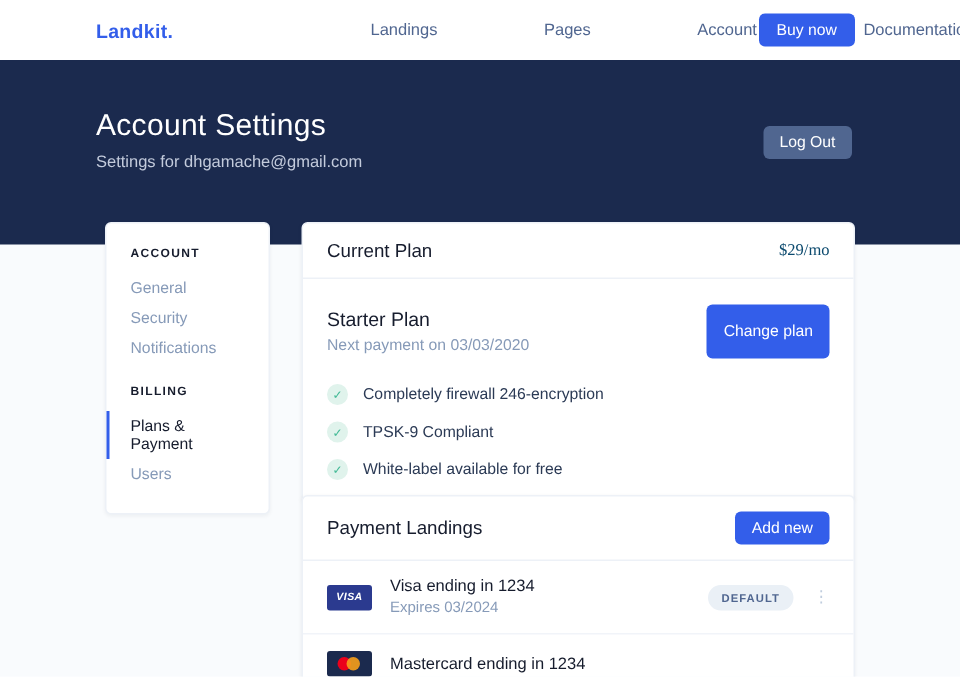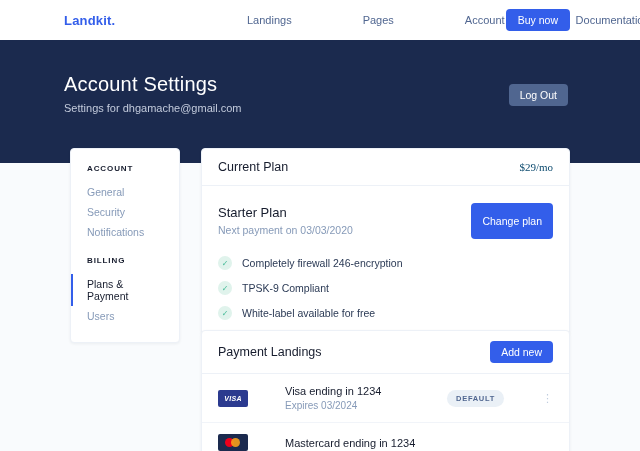--- a/index.html
+++ b/index.html
@@ -45,21 +45,21 @@
   .features { margin-top:17px; }
   .feature { display:flex; align-items:center; gap:10px; margin-top:11px; }
   .feature:first-child { margin-top:0; }
   .check-circle { width:14px; height:14px; border-radius:50%; background:#e0f3ec; color:#42ba96; font-size:8px; display:flex; align-items:center; justify-content:center; flex:0 0 auto; }
   .feature-text { font-size:10.5px; color:#2b3a55; }
 
   
   .pay-card { left:201px; top:330px; width:369px; height:160px; }
   .pay-header { padding:10px 16px; }
   .add-btn { height:22px; padding:0 11px; font-size:10.5px; }
-  .pay-row { display:flex; align-items:center; padding:11px 16px;gap:25px; }
+  .pay-row { display:flex; align-items:center; padding:11px 16px; }
   .pay-row + .pay-row { border-top:1px solid #f1f4f9; }
   .cc-badge { width:30px; height:17px; border-radius:2px; display:flex; align-items:center; justify-content:center; flex:0 0 auto; }
   .cc-visa { background:#2b3a8f; color:#ffffff; font-size:7px; font-weight:700; font-style:italic; letter-spacing:.3px; }
   .cc-mc { background:#1b2a4e; position:relative; }
   .cc-mc .c1,.cc-mc .c2 { position:absolute; width:9px; height:9px; border-radius:50%; top:4px; }
   .cc-mc .c1 { left:7px; background:#eb001b; }
   .cc-mc .c2 { left:13px; background:#f79e1b; opacity:.9; }
   .pay-info { margin-left:12px; flex:1; }
   .pay-name { font-size:11px; color:#161c2d; }
   .pay-exp { font-size:10px; color:#869ab8; margin-top:3px; }

